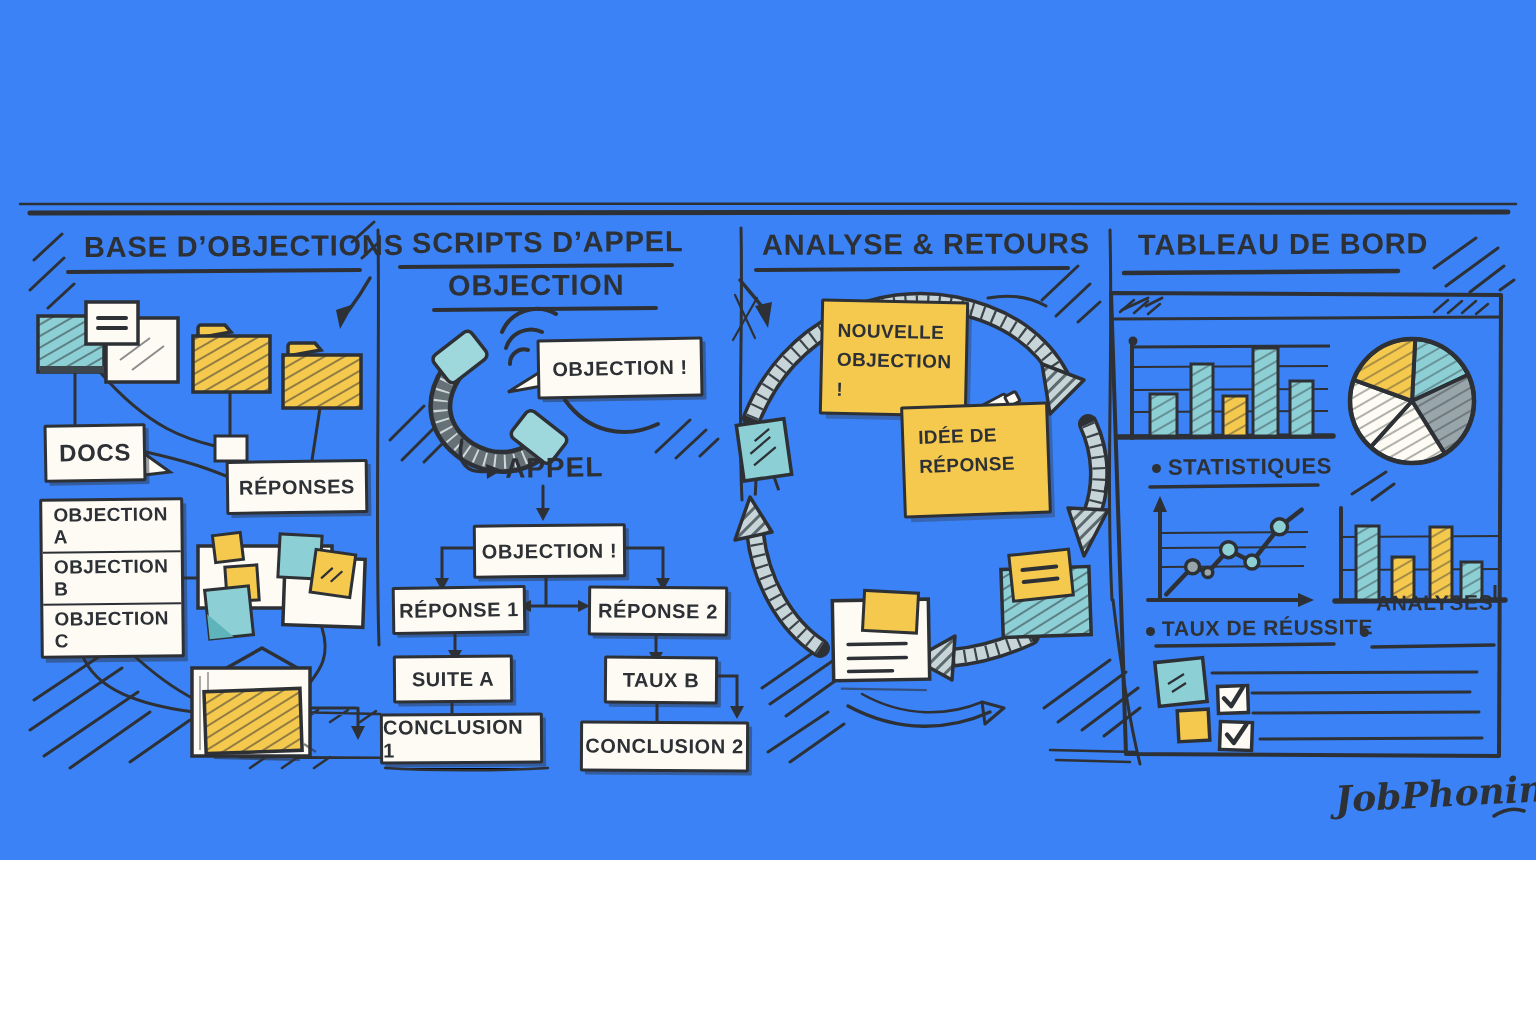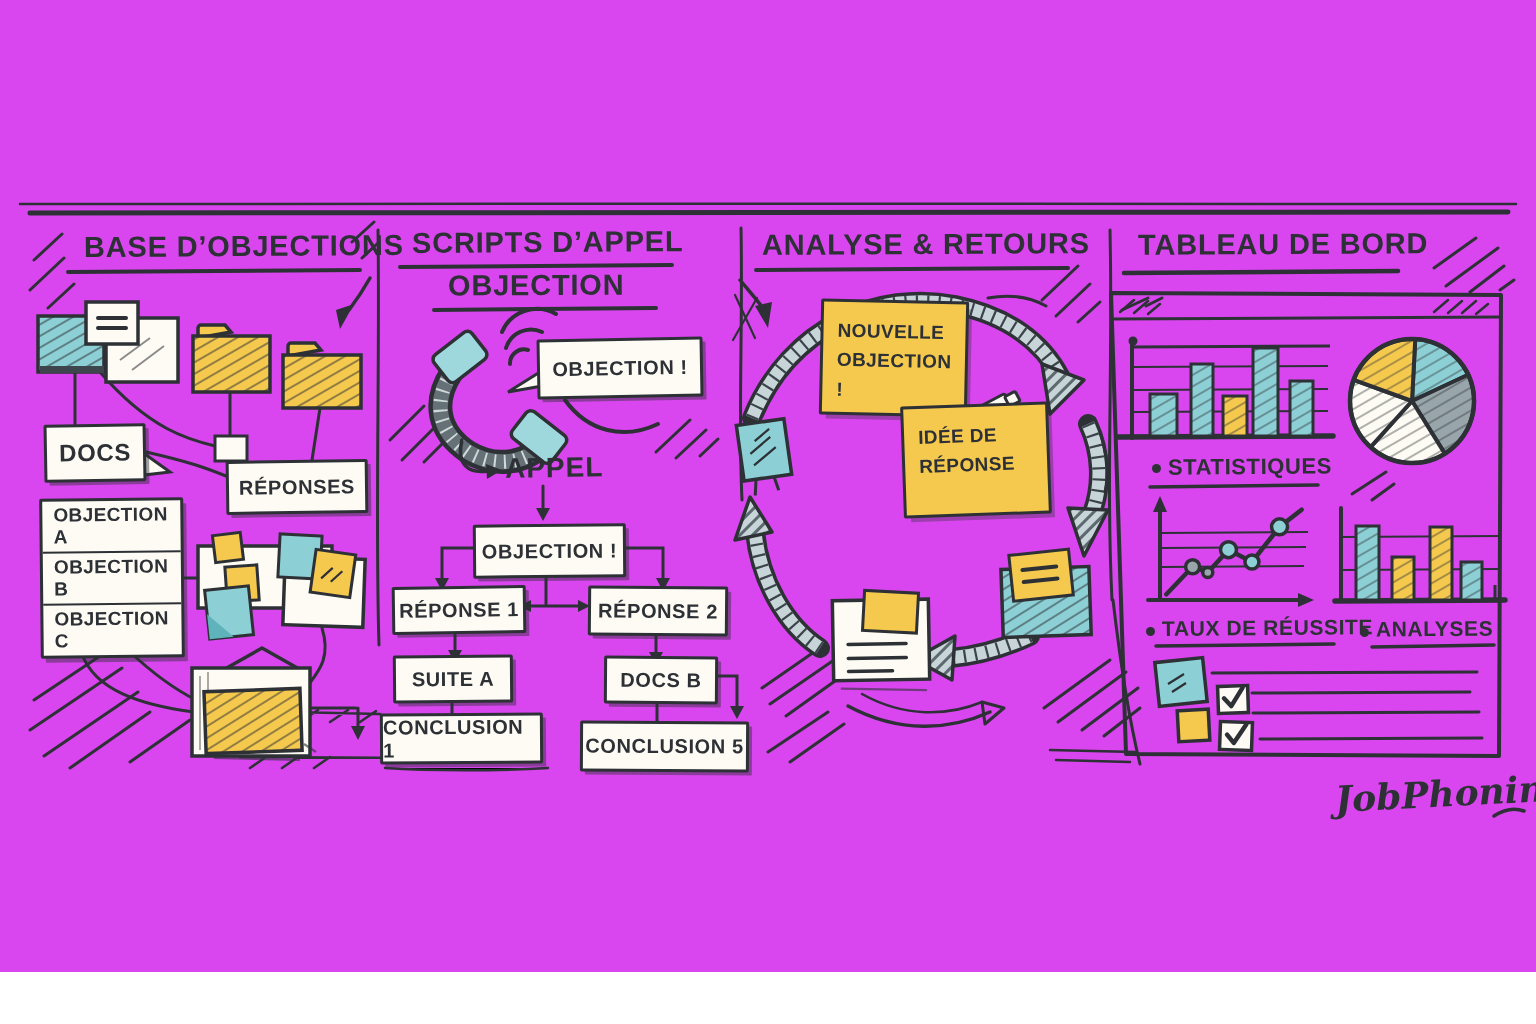--- a/index.html
+++ b/index.html
@@ -1,16 +1,16 @@
 <!DOCTYPE html>
 <html><head>
 <meta charset="utf-8">
 <style>
   html,body{margin:0;padding:0;}
-  #stage{position:relative;width:1536px;height:972px;background:#d946ef;overflow:hidden;
+  #stage{position:relative;width:1536px;height:860px;background:#3b82f6;overflow:hidden;
          font-family:"Liberation Sans",sans-serif;color:#2d3136;}
   #sketch{position:absolute;left:0;top:0;}
   .txt{position:absolute;font-weight:700;white-space:nowrap;color:#2d3136;}
   .panel-title{font-size:29px;letter-spacing:.8px;}
   .skbox{position:absolute;display:flex;align-items:center;justify-content:center;
          background:#fdfbf4;border:3px solid #2d3136;border-radius:2px;
          box-shadow:4px 4px 0 -1px rgba(45,49,54,.45);
          font-weight:700;font-size:20px;letter-spacing:.6px;color:#2d3136;}
   .listbox{position:absolute;background:#fdfbf4;border:3px solid #2d3136;border-radius:2px;
          box-shadow:4px 5px 0 -1px rgba(45,49,54,.45);display:flex;flex-direction:column;}
@@ -392,35 +392,35 @@
   <div class="listrow">OBJECTION B</div>
   <div class="listrow">OBJECTION C</div>
 </div>
 
 <div class="skbox" style="left:537px;top:338px;width:160px;height:54px;transform:rotate(-1deg)">OBJECTION !</div>
 <div class="txt" style="left:505px;top:452px;font-size:28px;letter-spacing:1px;transform:rotate(-1deg)">APPEL</div>
 <div class="skbox" style="left:473px;top:524px;width:147px;height:48px;transform:rotate(-.5deg)">OBJECTION !</div>
 <div class="skbox" style="left:392px;top:586px;width:128px;height:42px;transform:rotate(-.8deg)">RÉPONSE 1</div>
 <div class="skbox" style="left:588px;top:586px;width:134px;height:44px;transform:rotate(.5deg)">RÉPONSE 2</div>
 <div class="skbox" style="left:393px;top:655px;width:114px;height:42px;transform:rotate(-.5deg)">SUITE A</div>
-<div class="skbox" style="left:604px;top:656px;width:108px;height:42px;transform:rotate(.4deg)">DOCS B</div>
+<div class="skbox" style="left:604px;top:656px;width:108px;height:42px;transform:rotate(.4deg)">TAUX B</div>
 <div class="skbox" style="left:380px;top:713px;width:157px;height:45px;transform:rotate(-.4deg)">CONCLUSION 1</div>
-<div class="skbox" style="left:580px;top:721px;width:163px;height:45px;transform:rotate(.3deg)">CONCLUSION 5</div>
+<div class="skbox" style="left:580px;top:721px;width:163px;height:45px;transform:rotate(.3deg)">CONCLUSION 2</div>
 
 <div class="sticky" style="left:820px;top:300px;width:118px;height:88px;transform:rotate(1.2deg)">
   <div>NOUVELLE</div>
   <div>OBJECTION !</div>
 </div>
 <div class="sticky" style="left:902px;top:404px;width:118px;height:84px;transform:rotate(-2deg)">
   <div>IDÉE DE</div>
   <div>RÉPONSE</div>
 </div>
 
 <span class="bullet" style="left:1152px;top:464px"></span>
 <div class="txt dash-label" style="left:1168px;top:454px;font-size:22px;transform:rotate(-.5deg)">STATISTIQUES</div>
 <span class="bullet" style="left:1146px;top:627px"></span>
 <div class="txt dash-label" style="left:1162px;top:616px;transform:rotate(-.5deg)">TAUX DE RÉUSSITE</div>
 <span class="bullet" style="left:1360px;top:628px"></span>
-<div class="txt dash-label" style="left:1376px;top:617px;transform:rotate(-.4deg)">ANALYSES</div>
+<div class="txt dash-label" style="left:1376px;top:591px;transform:rotate(-.4deg)">ANALYSES</div>
 
 <div class="signature" style="left:1335px;top:772px">JobPhoning</div>
 
 </div>
 
 </body></html>

